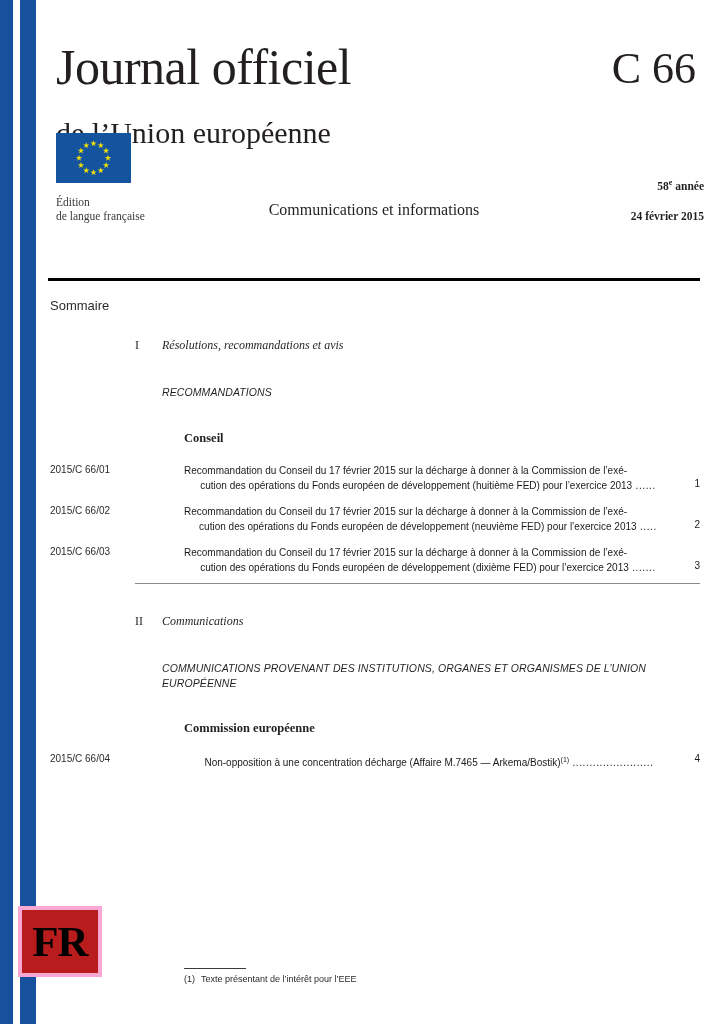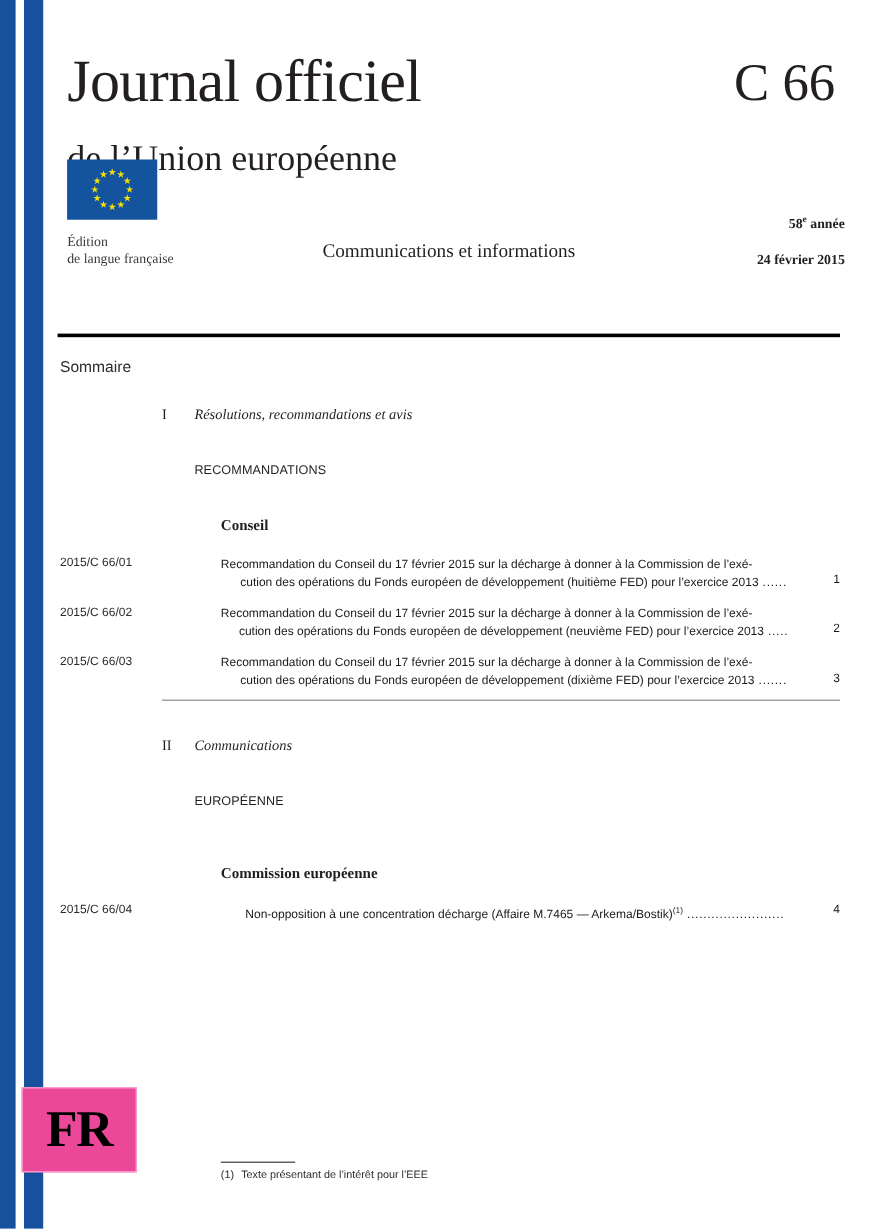--- a/index.html
+++ b/index.html
@@ -185,20 +185,21 @@
 
   .group-heading {
     position: absolute;
     left: 114px;
     width: 538px;
     font-family: "Liberation Sans", sans-serif;
     font-size: 10.5px;
     line-height: 15px;
     letter-spacing: 0.1px;
     text-align: justify;
+    font-style: italic;
   }
   .group-heading.two-line { text-align: justify; }
   .group-heading span.last { display: block; text-align: left; }
 
   .org-heading {
     position: absolute;
     left: 136px;
     font-family: "Liberation Serif", serif;
     font-weight: bold;
     font-size: 12.5px;
@@ -264,24 +265,24 @@
     color: #2b2b2b;
     white-space: nowrap;
   }
   .footnote .marker { margin-right: 6px; }
 
   
   .lang-box {
     position: absolute;
     left: 18px;
     top: 906px;
-    width: 96px;
+    width: 84px;
     height: 71px;
-    background: #ec4899;
-    border: 1px solid #f9a8d4;
+    background: #b91c1c;
+    border: 4px solid #f9a8d4;
     box-sizing: border-box;
   }
   .lang-box .code {
     position: absolute;
     left: 0;
     right: 0;
     top: 50%;
     transform: translateY(-52%);
     text-align: center;
     font-family: "Liberation Serif", serif;
@@ -398,20 +399,21 @@
     </div>
 
     <div class="rule-thin rule-a"></div>
 
     <div class="part-row" style="top:614px;">
       <span class="part-num">II</span>
       <span class="part-label">Communications</span>
     </div>
 
     <div class="group-heading two-line" style="top:661px;">
+      <span>COMMUNICATIONS PROVENANT DES INSTITUTIONS, ORGANES ET ORGANISMES DE L’UNION</span>
       <span class="last">EUROPÉENNE</span>
     </div>
 
     <div class="org-heading" style="top:721px;">Commission européenne</div>
 
     <div class="entry" style="top:753px;">
       <span class="entry-ref">2015/C 66/04</span>
       <span class="entry-body" style="width:490px;">
           <span class="tail"><span>Non-opposition à une concentration décharge (Affaire M.7465 — Arkema/Bostik)</span><sup class="fn">(1)</sup><span class="dots"> ........................</span></span>
         </span>

